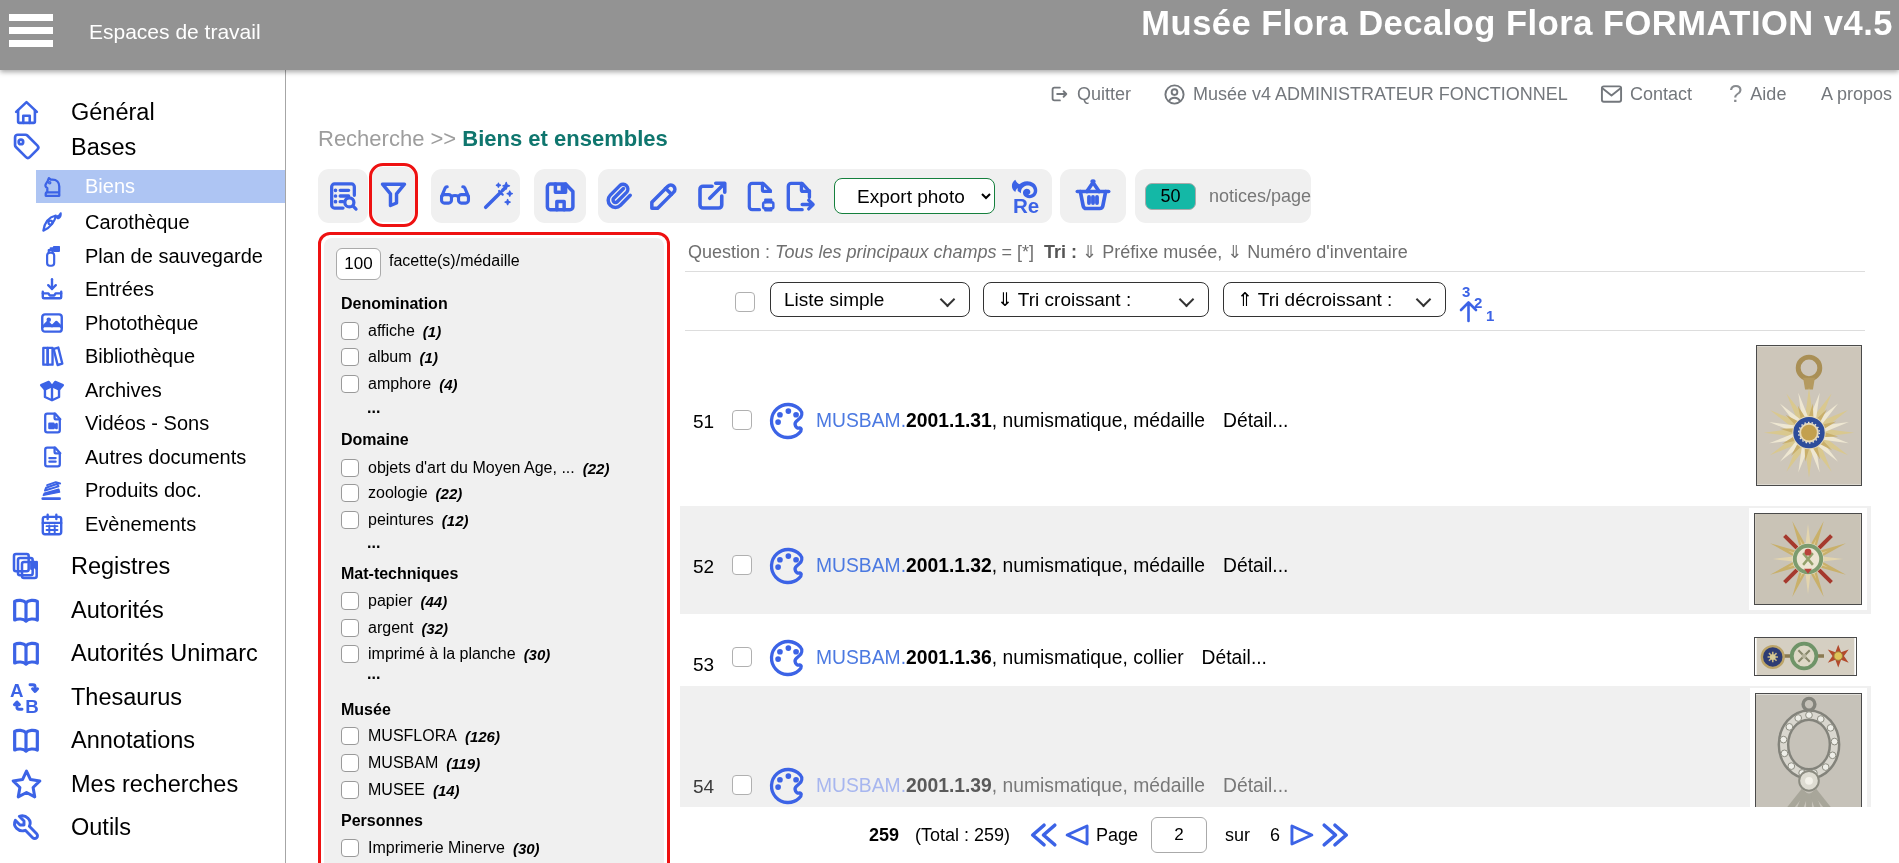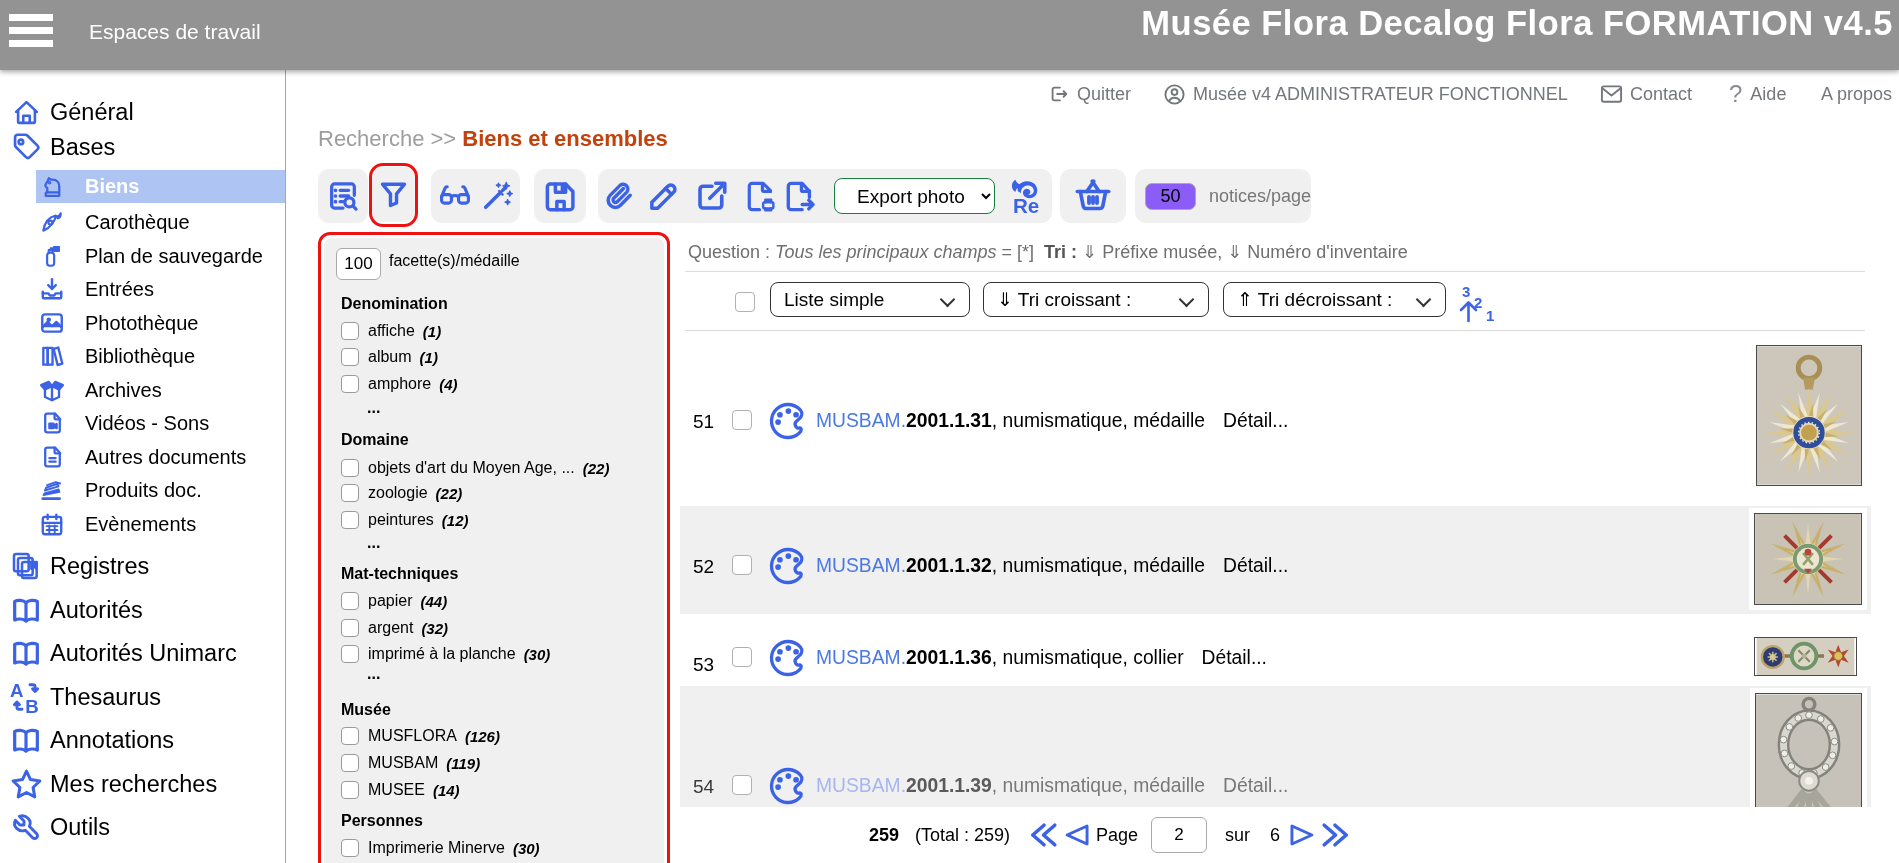--- a/index.html
+++ b/index.html
@@ -16,31 +16,31 @@
   #wsname { position:absolute; left:89px; top:20px; color:#fff; font-size:21px; }
   #apptitle { position:absolute; right:6px; top:4px; color:#fff; font-size:34.5px;
     font-weight:bold; letter-spacing:.5px; }
   
   #sidebar { position:absolute; left:0; top:70px; width:286px; height:793px;
     background:#fff; border-right:1px solid #a6a6a6; z-index:10; }
   .nav { position:absolute; left:0; width:285px; height:36px; display:flex;
     align-items:center; color:#000; }
   .nav .ico { position:absolute; display:flex; align-items:center; justify-content:center; }
   .nav.main .ico { left:9px; width:34px; height:34px; }
-  .nav.main .lbl { position:absolute; left:50px; font-size:23.5px;text-align:center; }
+  .nav.main .lbl { position:absolute; left:71px; font-size:23.5px;text-align:center; }
   .nav.sub .ico { left:39px; width:26px; height:30px; }
   .nav.sub .lbl { position:absolute; left:85px; font-size:20px; }
   .nav.active { background:linear-gradient(to right, #fff 36px, #aec5f3 36px); }
-  .nav.active .lbl { color:#fff; font-weight:bold; }
+  .nav.active .lbl { color:#fff; font-weight:normal; }
   
   .hlink { position:absolute; top:82px; height:24px; color:#73777c; font-size:18px;
     display:flex; align-items:center; }
   
   #crumb { position:absolute; left:318px; top:126px; font-size:22px; color:#9d9d9d; }
-  #crumb b { color:#c2410c; }
+  #crumb b { color:#0f766e; }
   
   .tgroup { position:absolute; top:169px; height:54px; background:#f0f0f0;
     border-radius:11px; display:flex; align-items:center; justify-content:space-evenly; }
   .tico { color:#3c63e6; }
   #redring { position:absolute; left:369px; top:163px; width:49px; height:64px;
     border:3px solid #ee1111; border-radius:14px; z-index:5; }
   
   #facet { position:absolute; left:318px; top:232px; width:352px; height:680px;
     border:3px solid #ee1111; border-radius:12px; background:#fff; padding:3px; }
   #facetin { width:100%; height:100%; background:#f0f0f0; border-radius:8px;
@@ -398,21 +398,21 @@
 </div>
 <div class="tgroup" style="left:1060px;width:66px">
     <svg class="tico" width="40" height="40" viewBox="0 0 24 24" fill="none" stroke="currentColor" stroke-width="2.2" stroke-linecap="round" stroke-linejoin="round">
       <path d="M2.6 9.3 h18.8"></path>
       <path d="M4.4 9.3 L6.1 17.9 a2 2 0 0 0 2 1.6 h7.8 a2 2 0 0 0 2-1.6 L19.6 9.3"></path>
       <path d="M8.3 9.3 L12.5 3.1 M15.7 9.3 L11.5 3.1"></path>
       <path d="M9.6 12.6 v3.6 M12 12.6 v3.6 M14.4 12.6 v3.6" stroke-width="2.3"></path>
     </svg>
   </div>
 <div class="tgroup" style="left:1135px;width:176px;justify-content:flex-start">
-  <span style="margin-left:10px;width:51px;height:27px;background:#8b5cf6;border:1px solid #aaa;border-radius:7px;font-size:18px;display:inline-flex;align-items:center;justify-content:center">50</span>
+  <span style="margin-left:10px;width:51px;height:27px;background:#14b8a6;border:1px solid #aaa;border-radius:7px;font-size:18px;display:inline-flex;align-items:center;justify-content:center">50</span>
   <span style="margin-left:13px;font-size:18px;color:#777">notices/page</span>
 </div>
 <div id="redring"></div>
 <div id="facet">
     <div id="facetin">
   <div id="fcount">100</div>
   <div id="flabel">facette(s)/médaille</div>
   <div class="fsec" style="top:57px">Denomination</div>
   <div class="fitem" style="top:83px"><span class="cb"></span>affiche <i class="cnt">(1)</i></div>
   <div class="fitem" style="top:109px"><span class="cb"></span>album <i class="cnt">(1)</i></div>

